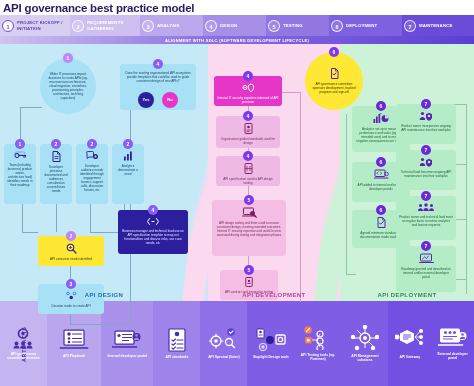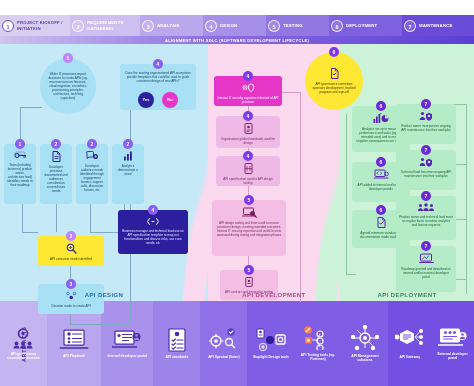--- a/index.html
+++ b/index.html
@@ -144,20 +144,21 @@
     font-size:5px; font-weight:bold; color:#4a2fa8; letter-spacing:0.8px;
     transform-origin:center; z-index:6;
   }
   svg { display:block; }
 </style>
 </head>
 <body>
 
 <div class="page">
 
+  <div class="title">API governance best practice model</div>
 
   <div class="steps">
     <div class="step s1">
       <span class="num">1</span>
       <span class="lbl">PROJECT KICKOFF / INITIATION</span>
     </div>
     <div class="step s2">
       <span class="num">2</span>
       <span class="lbl">REQUIREMENTS GATHERING</span>
     </div>

